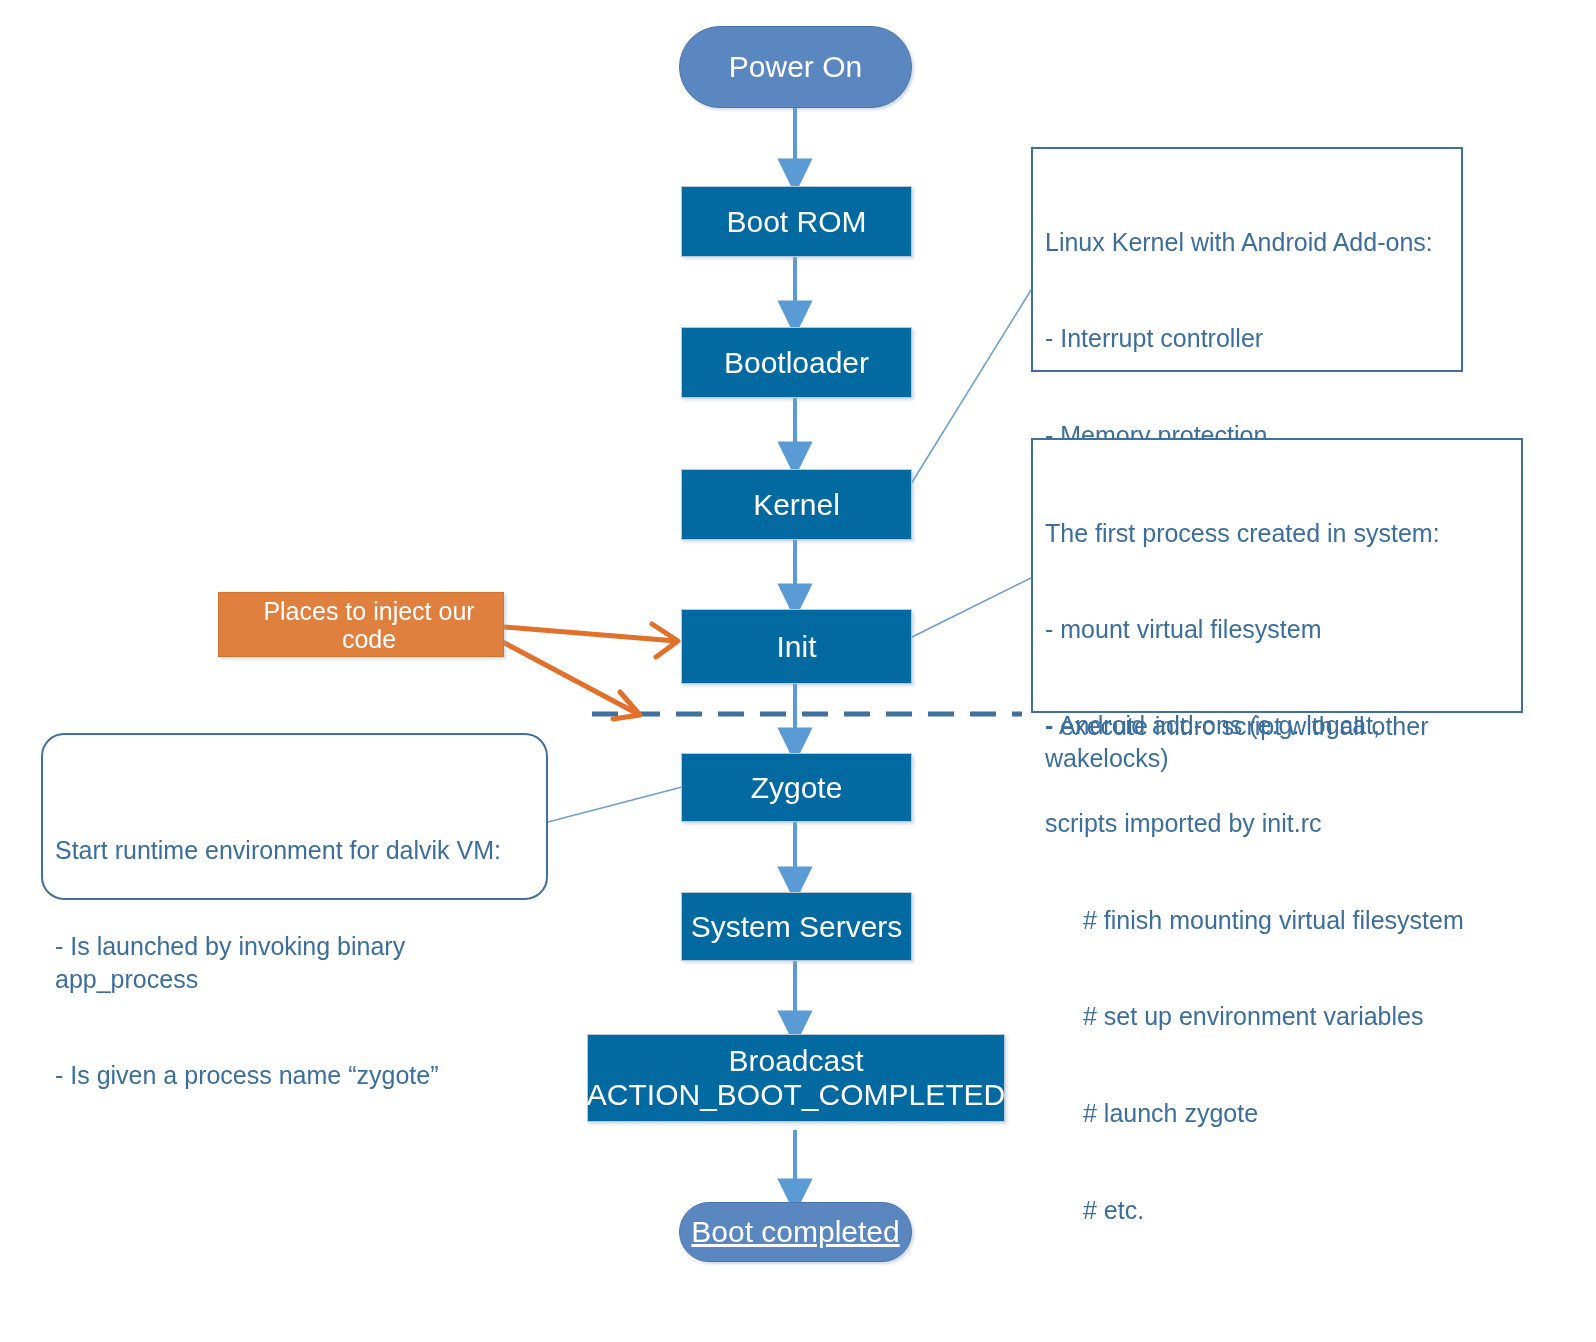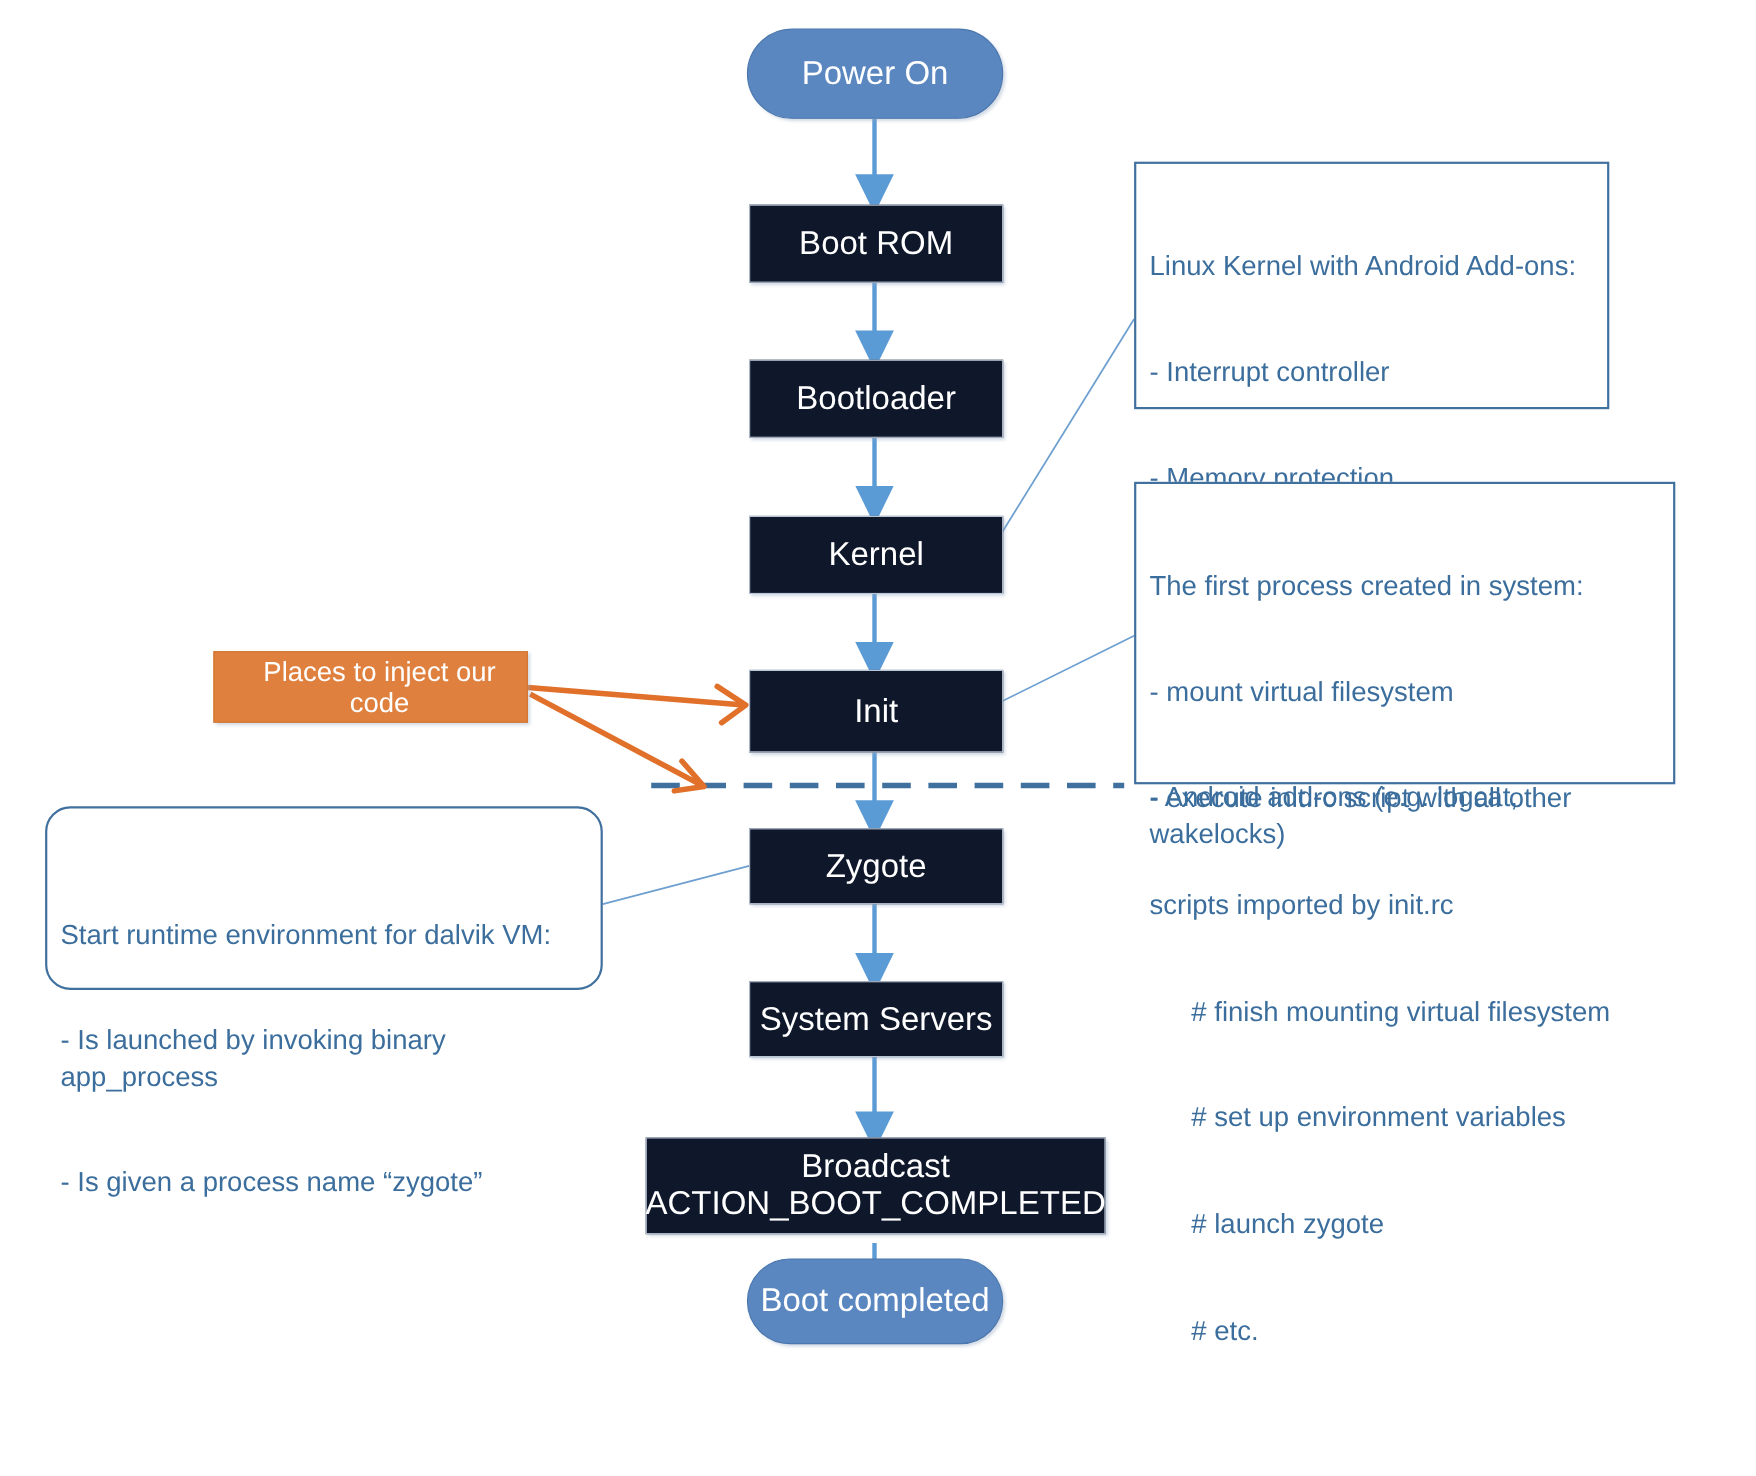--- a/index.html
+++ b/index.html
@@ -30,37 +30,38 @@
     box-sizing: border-box;
     display: flex;
     align-items: center;
     justify-content: center;
     text-align: center;
     color: #ffffff;
     line-height: 1.12;
     box-shadow: 2px 2px 3px rgba(150,170,195,0.45);
   }
   .node.rect {
-    background: #0f172a;
+    background: #0369a1;
     border: 1px solid #b9c6d6;
     font-size: 30px;
   }
   .node.term {
     background: #5b87c0;
     border: 1px solid #4a76ad;
     border-radius: 999px;
     font-size: 30px;
   }
   .node.orange {
     background: #e0803f;
     border: 1px solid #d0762f;
     font-size: 25px;
     color: #ffffff;
     justify-content: flex-start;
     padding-left: 16px;
+    margin-left: 24px;
   }
   .callout {
     position: absolute;
     box-sizing: border-box;
     background: #ffffff;
     border: 2px solid #40709e;
     color: #3b6e9c;
     font-size: 25px;
     line-height: 1.29;
     padding: 12px 10px 10px 12px;
@@ -132,21 +133,21 @@
 
   <div class="node rect" style="left:681px; top:892px; width:231px; height:69px;">
     <span>System Servers</span>
   </div>
 
   <div class="node rect" style="left:587px; top:1034px; width:418px; height:88px; flex-direction:column; justify-content:center;">
     <span>Broadcast</span>
     <span>ACTION_BOOT_COMPLETED</span>
   </div>
 
-  <div class="node term" style="left:679px; top:1144px; width:233px; height:78px;">
+  <div class="node term" style="left:679px; top:1202px; width:233px; height:60px;text-decoration:underline;">
     <span>Boot completed</span>
   </div>
 
   <div class="node orange" style="left:194px; top:592px; width:286px; height:65px;">
     <span>Places to inject our code</span>
   </div>
 
   <div class="callout" style="left:1031px; top:147px; width:432px; height:225px;">
     <span class="line">Linux Kernel with Android Add-ons:</span>
     <span class="line">- Interrupt controller</span>

